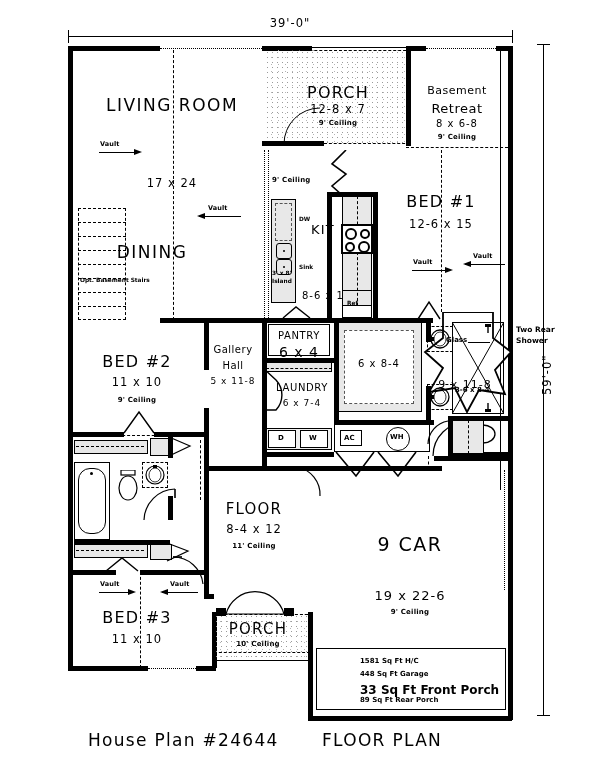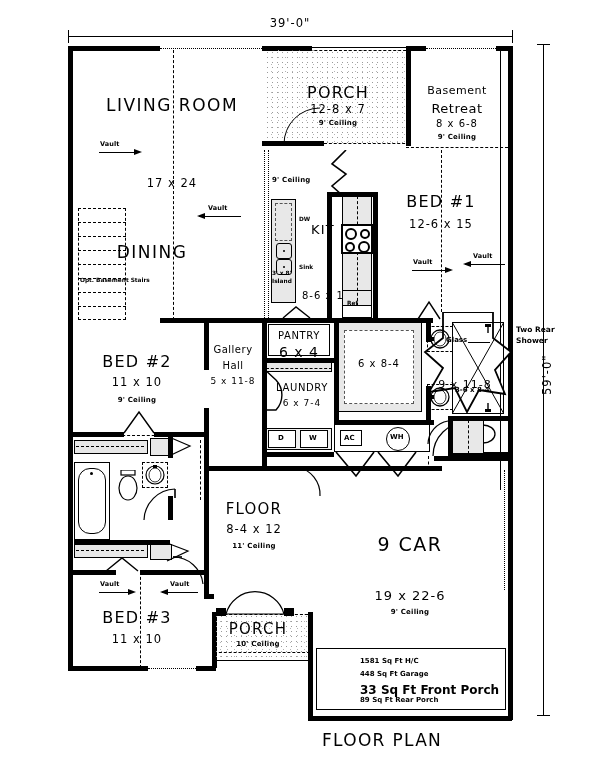--- a/index.html
+++ b/index.html
@@ -386,15 +386,16 @@
   </svg>
   <div class="boxf" style="left:452px;top:420px;width:32px;height:34px;"></div>
   <div class="dash-v" style="left:468px;top:420px;height:34px;"></div>
 
   <div class="garagebox" style="left:316px;top:648px;width:190px;height:62px;"></div>
   <div class="t mini" style="left:360px;top:657px;font-size:7px;">1581 Sq Ft H/C</div>
   <div class="t mini" style="left:360px;top:670px;font-size:7px;">448 Sq Ft Garage</div>
   <div class="t mini" style="left:360px;top:683px;font-size:12px;">33 Sq Ft Front Porch</div>
   <div class="t mini" style="left:360px;top:696px;font-size:7px;">89 Sq Ft Rear Porch</div>
 
+  <div class="t title" style="left:88px;top:730px;">House Plan #24644</div>
   <div class="t title" style="left:322px;top:730px;">FLOOR PLAN</div>
 
 </div>
 
 </body></html>

